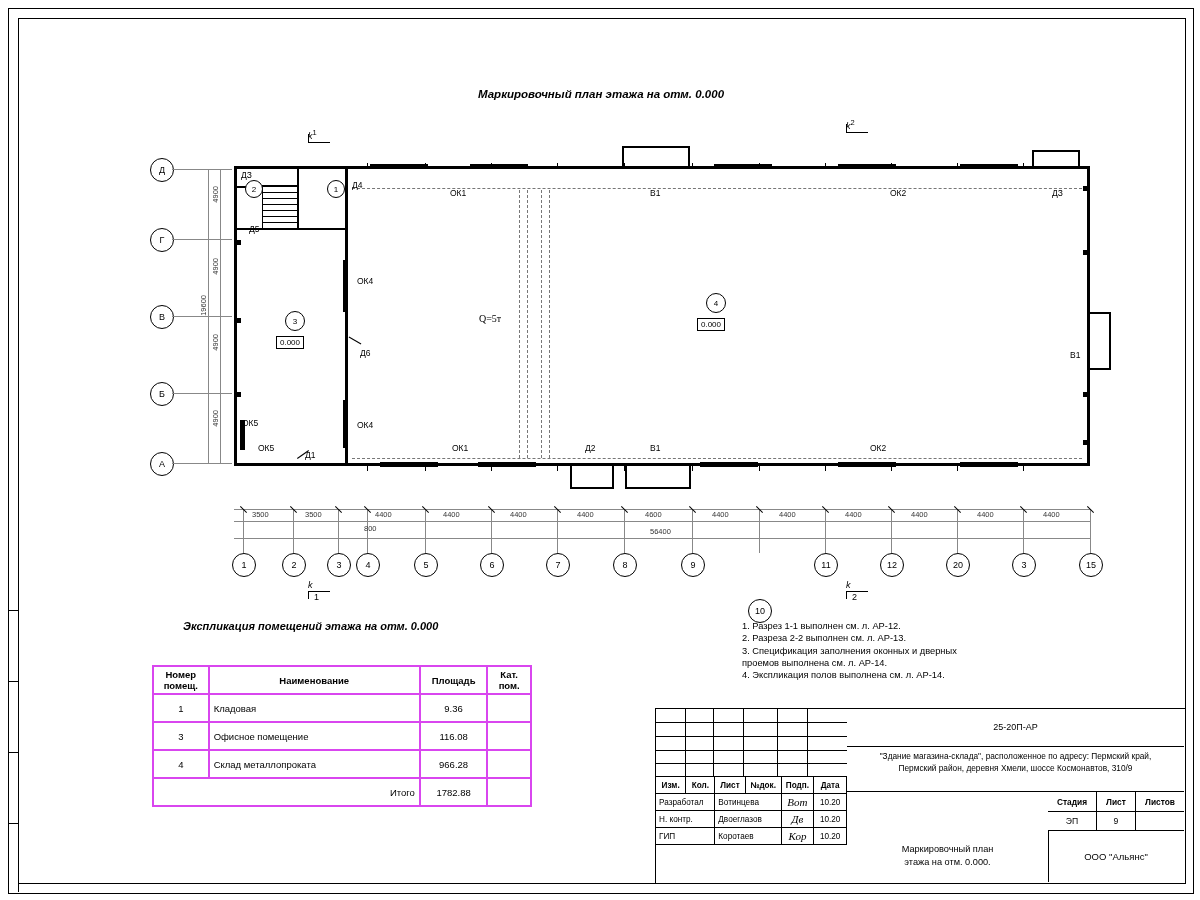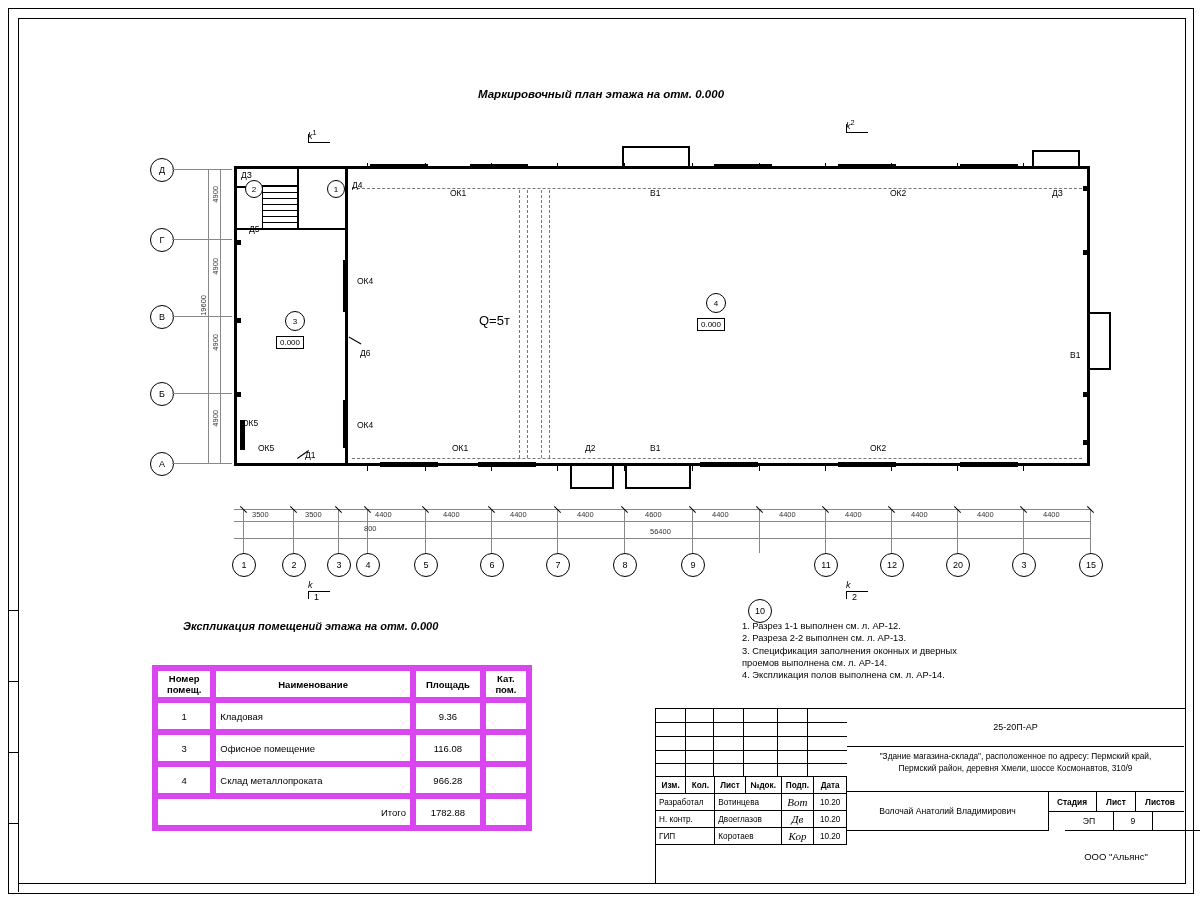--- a/index.html
+++ b/index.html
@@ -17,21 +17,21 @@
   .linev{position:absolute;background:#000;width:1px;}
   .wall{position:absolute;background:#000;}
   .thin{position:absolute;border-top:1px dashed #555;height:0;}
   .dim{position:absolute;font-size:7.5px;color:#333;}
   .lbl{position:absolute;font-size:8.5px;}
   .circ{position:absolute;border:1px solid #000;border-radius:50%;display:flex;align-items:center;justify-content:center;font-size:9px;background:#fff;}
   .circ-s{position:absolute;border:1px solid #000;border-radius:50%;display:flex;align-items:center;justify-content:center;font-size:8px;background:#fff;}
   .elev{position:absolute;border:1px solid #000;font-size:8px;padding:1px 3px;background:#fff;}
 
   table.spec{position:absolute;border-collapse:collapse;font-size:9.5px;}
-  table.spec td,table.spec th{border:6px solid #d946ef;padding:2px 4px;}
+  table.spec td,table.spec th{border:2px solid #d946ef;padding:2px 4px;}
   .spec-title{position:absolute;font-style:italic;font-weight:bold;font-size:11px;}
 
   .notes{position:absolute;font-size:9.3px;line-height:1.32;}
 
   table.stamp{position:absolute;border-collapse:collapse;font-size:8.2px;}
   table.stamp td{border:1px solid #000;padding:1px 3px;height:14px;}
   .sig{font-family:"Liberation Serif",serif;font-style:italic;font-size:11px;}
   .center{text-align:center;}
   .right{text-align:right;}
   .bold{font-weight:bold;}
@@ -169,21 +169,21 @@
     <div style="position:absolute;left:348px;top:340px;width:14px;height:1px;background:#000;transform:rotate(30deg);"></div>
     <div style="position:absolute;left:296px;top:454px;width:14px;height:1px;background:#000;transform:rotate(-35deg);"></div>
 
     <div class="circ-s" style="left:245px;top:180px;width:16px;height:16px;">2</div>
     <div class="circ-s" style="left:327px;top:180px;width:16px;height:16px;">1</div>
     <div class="circ-s" style="left:285px;top:311px;width:18px;height:18px;">3</div>
     <div class="elev" style="left:276px;top:336px;">0.000</div>
     <div class="circ-s" style="left:706px;top:293px;width:18px;height:18px;">4</div>
     <div class="elev" style="left:697px;top:318px;">0.000</div>
 
-    <div class="lbl" style="left:479px;top:313px;font-size:13px;">Q=5т</div>
+    <div class="lbl" style="left:479px;top:313px;font-size:10px;font-family:Liberation Serif, serif;">Q=5т</div>
 
     <div class="secmark" style="left:308px;top:128px;">
       <span class="k">k</span><sup>1</sup>
       <div style="position:absolute;left:0;top:14px;width:22px;height:1px;background:#000;"></div>
       <div style="position:absolute;left:0;top:6px;width:1px;height:8px;background:#000;"></div>
     </div>
     <div class="secmark" style="left:846px;top:118px;">
       <span class="k">k</span><sup>2</sup>
       <div style="position:absolute;left:0;top:14px;width:22px;height:1px;background:#000;"></div>
       <div style="position:absolute;left:0;top:6px;width:1px;height:8px;background:#000;"></div>
@@ -418,27 +418,30 @@
       </tr>
     </tbody>
       </table>
 
     <div style="position:absolute;left:847px;top:708px;width:337px;height:174px;">
       <div style="position:absolute;left:0;top:0;width:337px;height:38px;border-bottom:1px solid #000;display:flex;align-items:center;justify-content:center;font-size:9px;">25-20П-АР</div>
       <div style="position:absolute;left:0;top:38px;width:337px;height:46px;border-bottom:1px solid #000;padding:4px 6px;box-sizing:border-box;font-size:8.3px;line-height:1.45;text-align:center;">
         <div>"Здание магазина-склада", расположенное по адресу: Пермский край,</div>
         <div>Пермский район, деревня Хмели, шоссе Космонавтов, 310/9</div>
       </div>
-      <div style="position:absolute;left:0;top:84px;width:201px;height:38px;border-bottom:1px solid #000;border-right:1px solid #000;display:flex;align-items:center;justify-content:center;font-size:8.6px;">Волочай Анатолий Владимирович</div>
+      <div style="position:absolute;left:0;top:122px;width:201px;height:52px;border-right:1px solid #000;display:flex;flex-direction:column;align-items:center;justify-content:center;font-size:9.2px;line-height:1.4;">
+        <div>Маркировочный план</div>
+        <div>этажа на отм. 0.000.</div>
+      </div>
       <div style="position:absolute;left:201px;top:84px;width:136px;height:19px;border-bottom:1px solid #000;display:flex;font-size:8.4px;font-weight:bold;">
         <div style="flex:0 0 48px;border-right:1px solid #000;display:flex;align-items:center;justify-content:center;">Стадия</div>
         <div style="flex:0 0 38px;border-right:1px solid #000;display:flex;align-items:center;justify-content:center;">Лист</div>
         <div style="flex:1;display:flex;align-items:center;justify-content:center;">Листов</div>
       </div>
-      <div style="position:absolute;left:218px;top:103px;width:136px;height:19px;border-bottom:1px solid #000;display:flex;font-size:8.6px;justify-content:space-between;">
+      <div style="position:absolute;left:201px;top:103px;width:136px;height:19px;border-bottom:1px solid #000;display:flex;font-size:8.6px;justify-content:space-between;">
         <div style="flex:0 0 48px;border-right:1px solid #000;display:flex;align-items:center;justify-content:center;">ЭП</div>
         <div style="flex:0 0 38px;border-right:1px solid #000;display:flex;align-items:center;justify-content:center;">9</div>
         <div style="flex:1;display:flex;align-items:center;justify-content:center;"></div>
       </div>
       <div style="position:absolute;left:201px;top:122px;width:136px;height:52px;display:flex;align-items:center;justify-content:center;font-size:9.5px;">ООО "Альянс"</div>
     </div>
   </div>
 
 </div>
 

